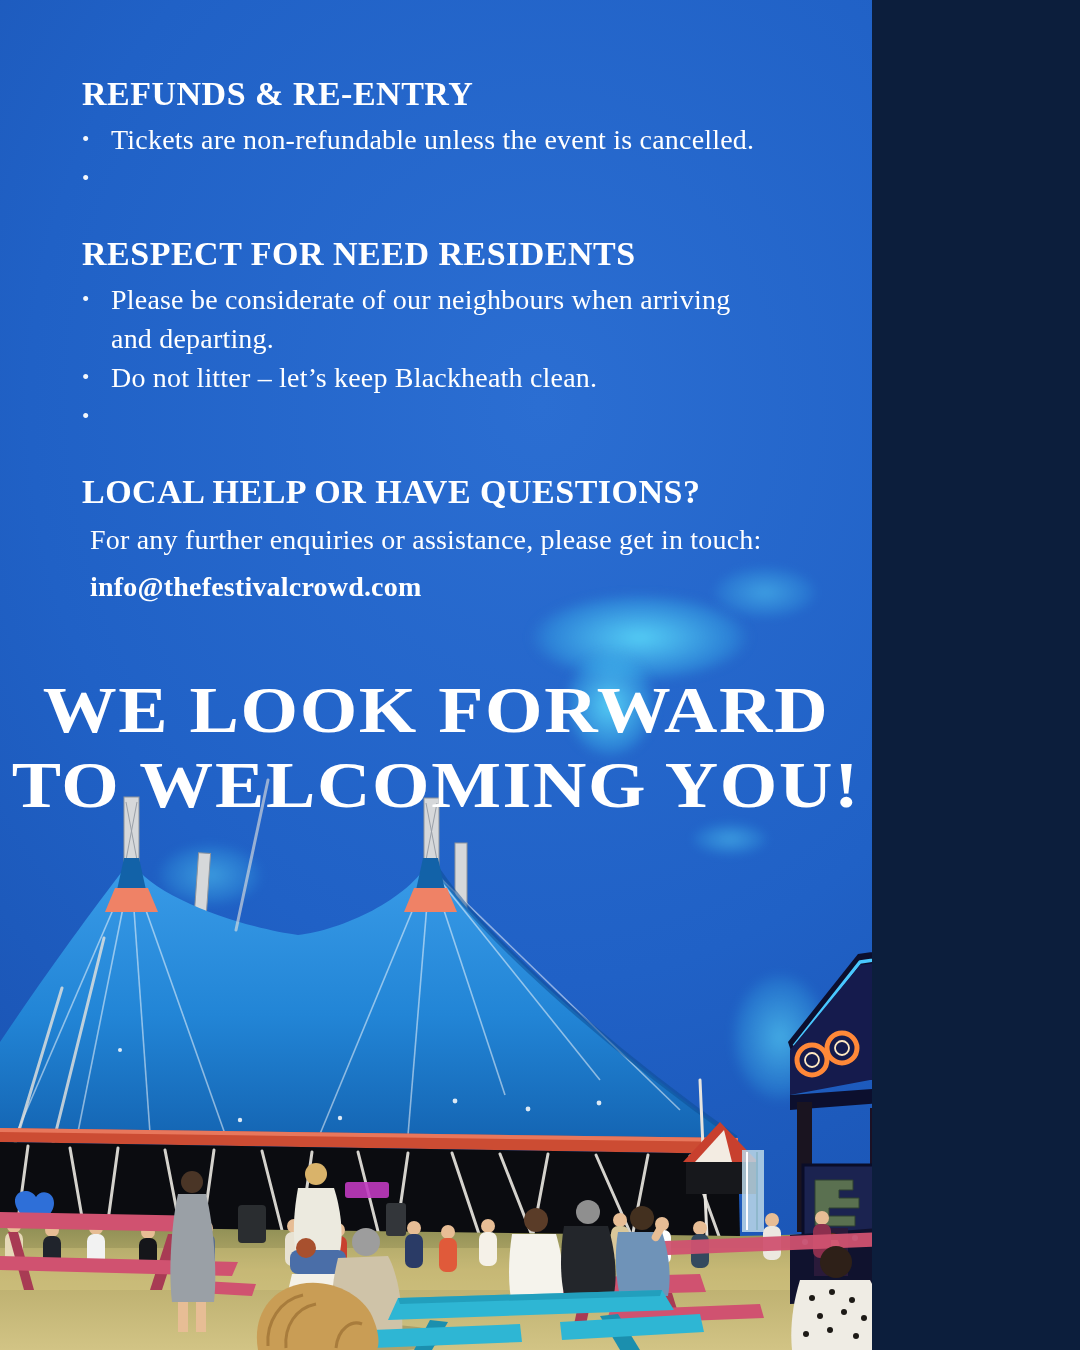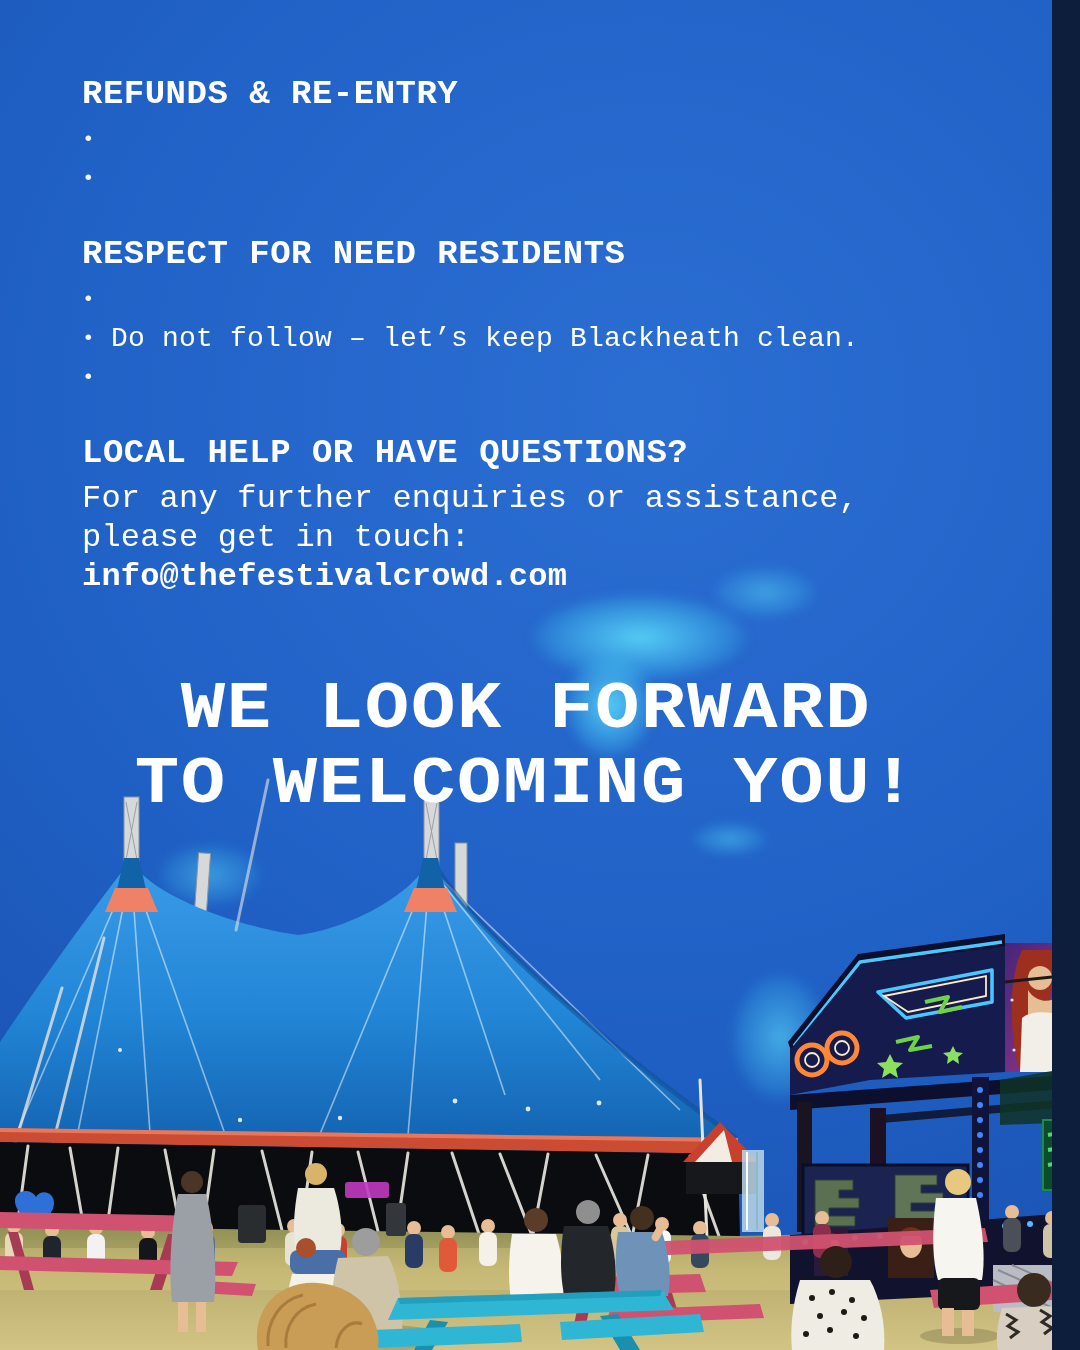--- a/index.html
+++ b/index.html
@@ -1,17 +1,17 @@
 <!DOCTYPE html>
 <html style="--sky-light: #2b6ed2; --sky-mid: #2061c6; --sky-deep: #1a53b2; --sky-edge: #16499e; --text: #ffffff; --cloud-cyan: #49d6f5; --tent-blue: #1f7fd0; --trim-red: #cc4c33; --cone-salmon: #ef8266; --tent-wall: #0b0c10; --mast-silver: #d6d8da; --grass-top: #8f8f55; --grass-bottom: #d2c485; --table-pink: #d05270; --table-teal: #2eb6d4; --ride-navy: #151b4d; --ride-deep: #0c0f2e; --neon-blue: #49c8ff; --neon-orange: #ff8838; --neon-green: #6ed348; --heart-blue: #2e6fd8;"><head>
 <meta charset="utf-8">
 <style>
   html,body{margin:0;padding:0;background:#0c1e3c;}
-  .canvas{position:relative;width:1052px;height:1350px;overflow:hidden;
-          font-family:Liberation Mono, monospace;}
+  .canvas{position:relative;width:872px;height:1350px;overflow:hidden;
+          font-family:Liberation Serif, serif;}
   
   .sky{position:absolute;inset:0;
        background:radial-gradient(130% 95% at 62% 30%,
          var(--sky-light) 0%, var(--sky-mid) 45%, var(--sky-deep) 78%, var(--sky-edge) 100%);}
   .cloud{position:absolute;border-radius:50%;filter:blur(5px);
          background:radial-gradient(closest-side, rgba(96,230,255,.8),
                     rgba(62,190,240,.32) 58%, rgba(62,190,240,0) 72%);}
   .cloud.faint{opacity:.55;}
   
   .scene{position:absolute;left:0;top:750px;width:1080px;height:600px;display:block;}
@@ -42,21 +42,21 @@
   
   .content{position:absolute;inset:0;padding:74px 70px 0 82px;color:var(--text);}
   .content h2{font-size:34px;line-height:40px;font-weight:bold;
               letter-spacing:.5px;margin:0 0 6px 0;}
   .bullets{list-style:none;margin:0;padding:0;font-size:28px;line-height:39px;}
   .bullets li{display:flex;gap:17px;}
   .bullets .dot{flex:none;width:12px;font-size:21px;opacity:.95;}
   .bullets .text{white-space:pre-line;letter-spacing:.2px;}
   .sec{margin:0;}
   .sec + .sec{margin-top:36px;}
-  .sec-help p{margin:0;font-size:32px;line-height:39px;letter-spacing:.2px;}
+  .sec-help p{margin:8px;font-size:28px;line-height:39px;letter-spacing:.2px;}
   .email{font-weight:bold;}
   .headline{position:absolute;left:0;right:0;top:672px;margin:0;text-align:center;
             color:var(--text);font-weight:bold;font-size:66px;line-height:75px;
             letter-spacing:1.5px;transform:scaleX(1.12);transform-origin:center;}
   .headline span{display:block;}
 </style>
 </head>
 <body>
 
 <div class="canvas">
@@ -373,36 +373,39 @@
       <path d="M268,596 C266,572 280,550 303,545 M286,598 C284,576 296,558 316,554 M336,598 C338,578 352,570 362,574" stroke="#a87c3c" stroke-width="3" fill="none"></path>
     </g>
   </svg>
 
   <main class="content">
     <section class="sec">
       <h2>REFUNDS &amp; RE-ENTRY</h2>
       <ul class="bullets">
         <li>
           <span class="dot">•</span>
+          <span class="text">Tickets are non-refundable unless the event is cancelled.</span>
         </li>
         <li>
           <span class="dot">•</span>
         </li>
       </ul>
     </section>
 
     <section class="sec">
       <h2>RESPECT FOR NEED RESIDENTS</h2>
       <ul class="bullets">
         <li>
           <span class="dot">•</span>
+          <span class="text">Please be considerate of our neighbours when arriving
+and departing.</span>
         </li>
         <li>
           <span class="dot">•</span>
-          <span class="text">Do not follow – let’s keep Blackheath clean.</span>
+          <span class="text">Do not litter – let’s keep Blackheath clean.</span>
         </li>
         <li>
           <span class="dot">•</span>
         </li>
       </ul>
     </section>
 
     <section class="sec sec-help">
       <h2>LOCAL HELP OR HAVE QUESTIONS?</h2>
       <p>For any further enquiries or assistance, please get in touch:</p>

